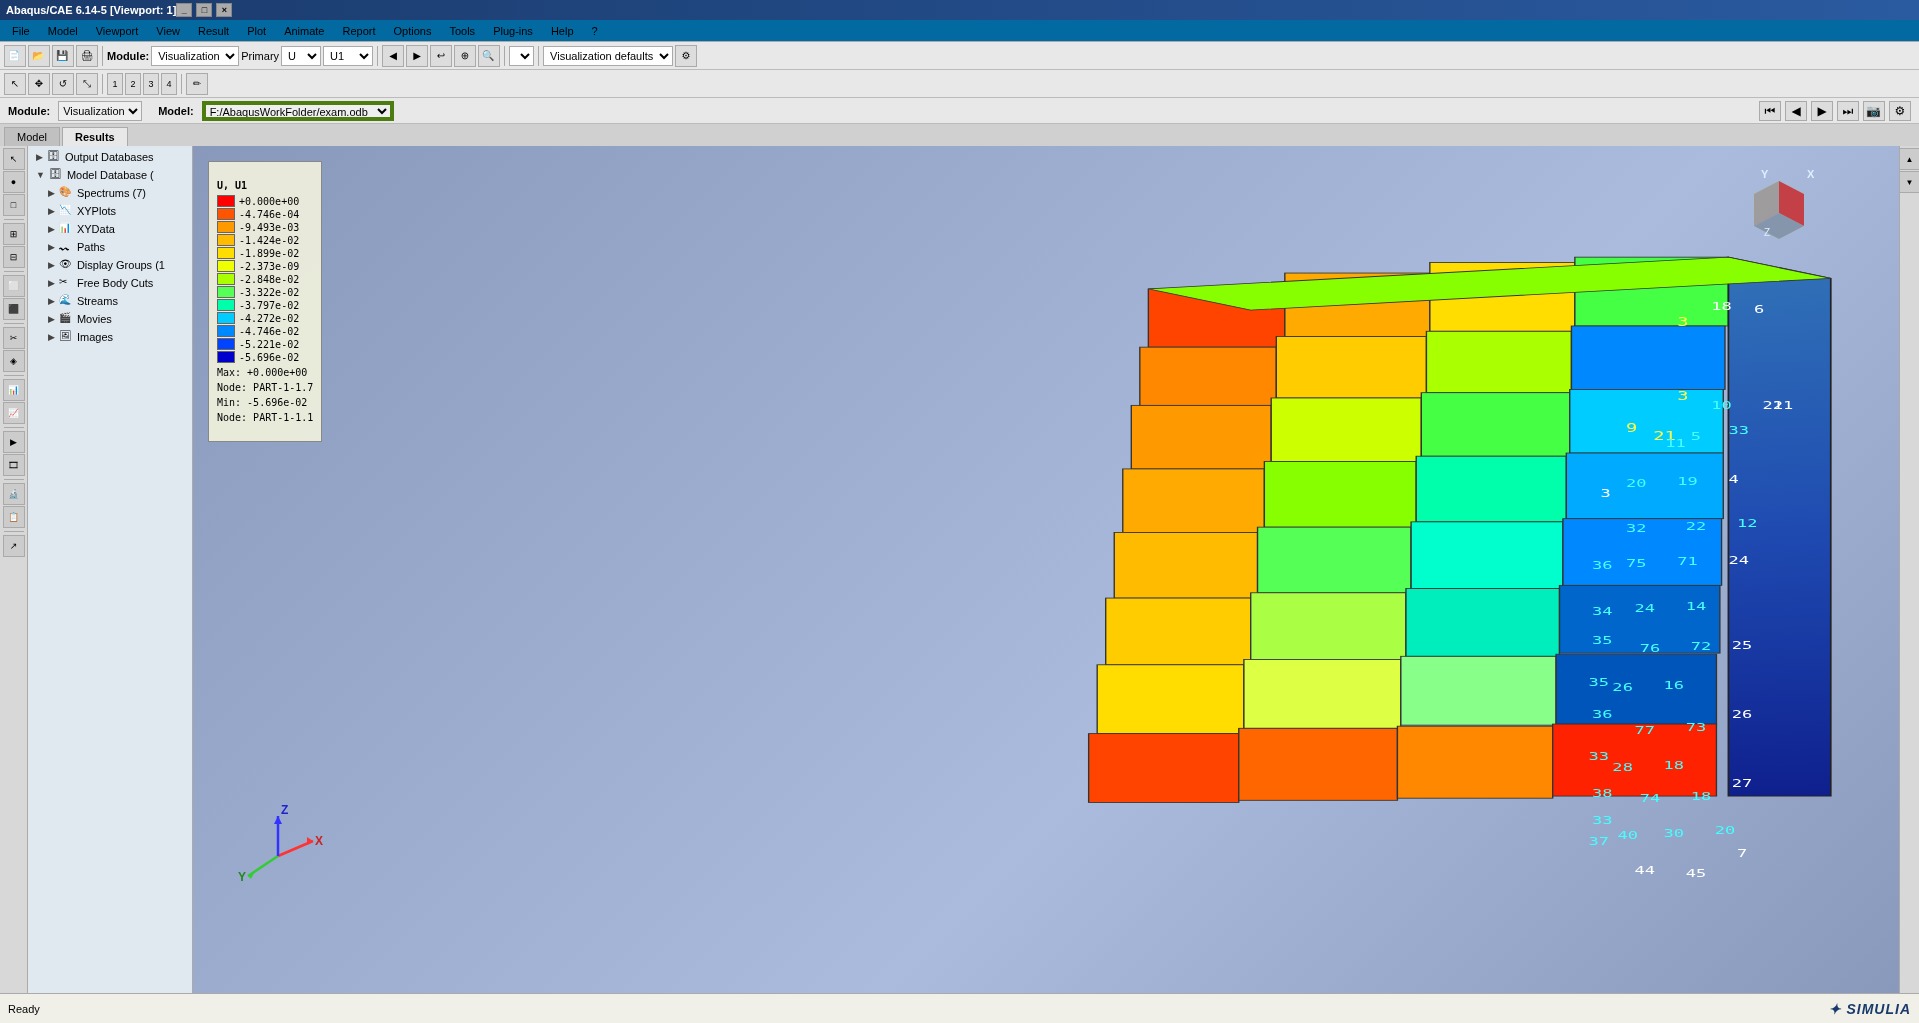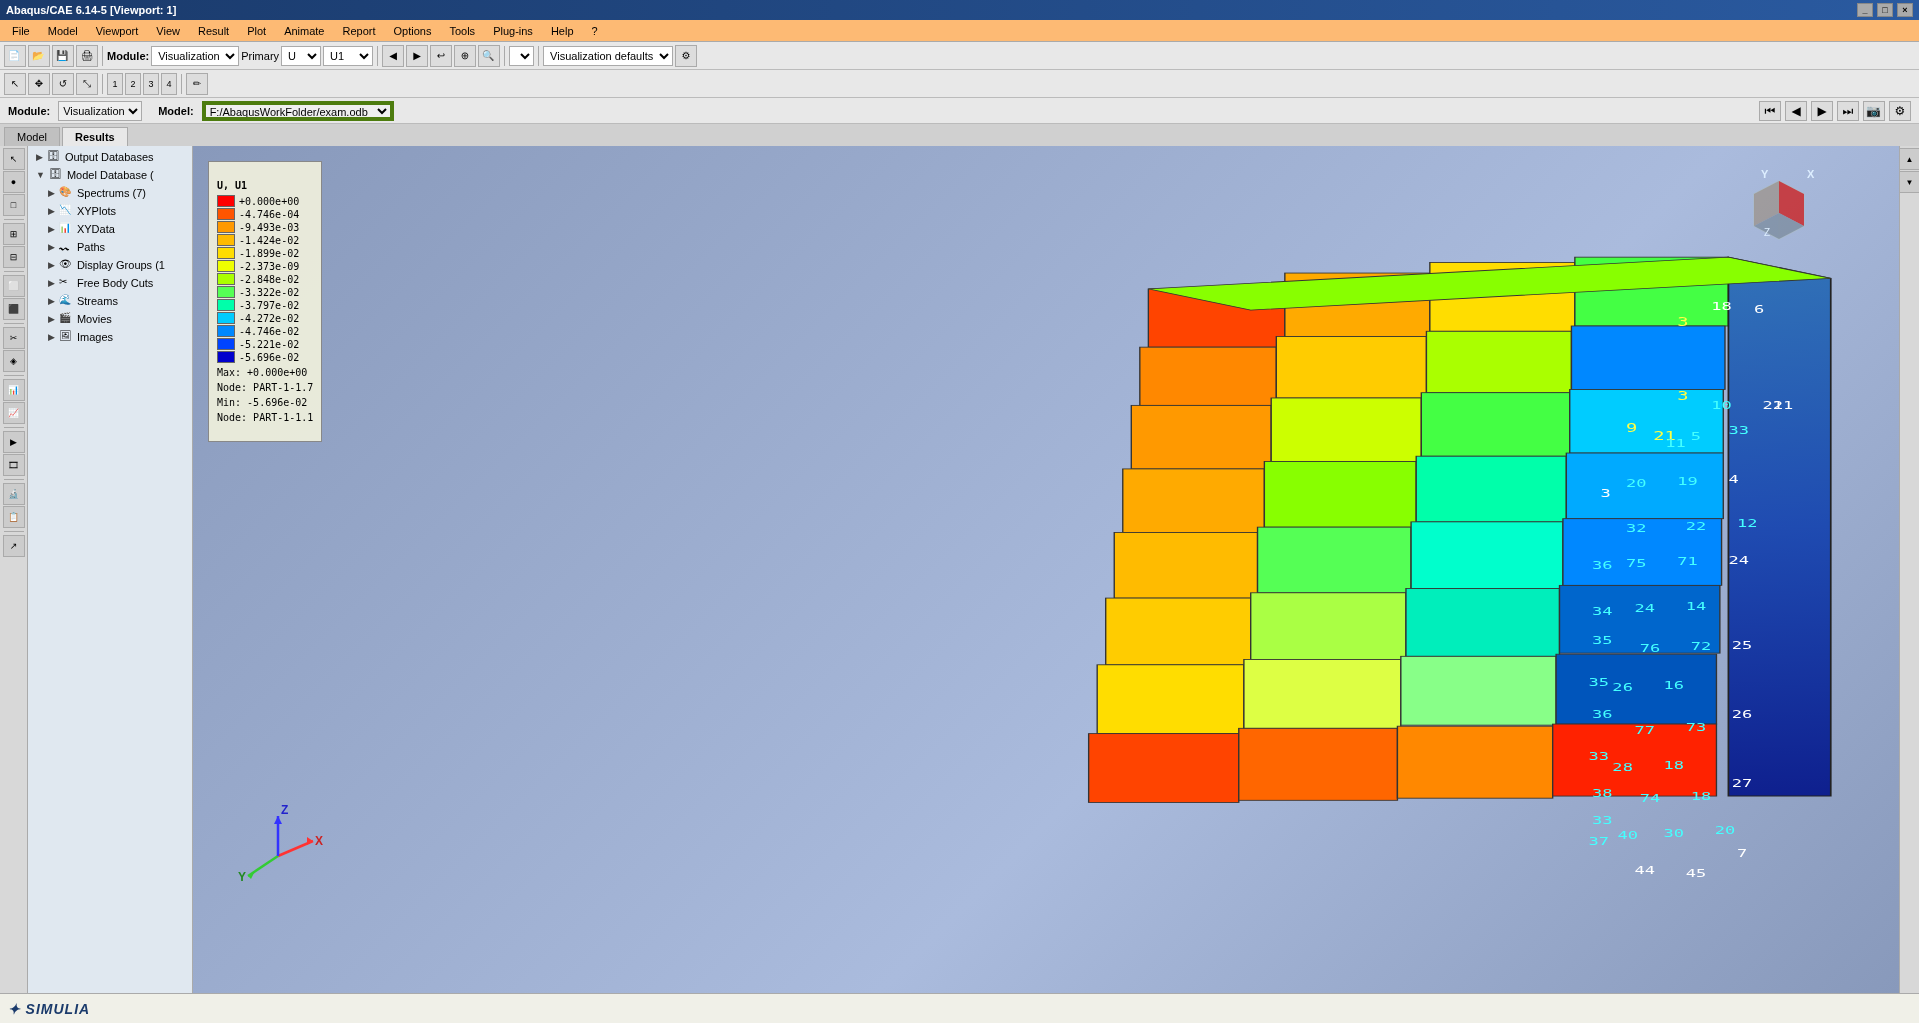--- a/index.html
+++ b/index.html
@@ -8,28 +8,28 @@
     
     #title-bar {
       background: linear-gradient(to right, #1a3a6b, #2a5aa0);
       color: white;
       height: 20px;
       display: flex;
       align-items: center;
       padding: 0 6px;
       font-size: 11px;
       font-weight: bold;
-      justify-content: space-between;
+      justify-content: flex-start;
     }
     #title-bar .win-controls { display: flex; gap: 4px; }
     #title-bar .win-btn { width: 16px; height: 14px; background: #aaa; border: 1px solid #888; font-size: 9px; display: flex; align-items: center; justify-content: center; cursor: pointer; color: black; }
 
     
     #menu-bar {
-      background: #fdba74;
+      background: #0369a1;
       border-bottom: 1px solid #aaa;
       height: 22px;
       display: flex;
       align-items: center;
       padding: 0 4px;
       gap: 2px;
     }
     .menu-item {
       padding: 2px 8px;
       font-size: 11px;
@@ -652,14 +652,15 @@
   </div>
 
   <div id="right-tools">
     <div class="vtool-btn" style="font-size:8px;">▲</div>
     <div class="vtool-btn" style="font-size:8px;">▼</div>
   </div>
 
 </div>
 
 <div id="status-bar">
+  <span style="flex:1;">Ready</span>
   <span style="font-size:14px;font-weight:bold;font-style:italic;color:#1a3a6b;letter-spacing:1px;">✦ SIMULIA</span>
 </div>
 
 </body></html>

